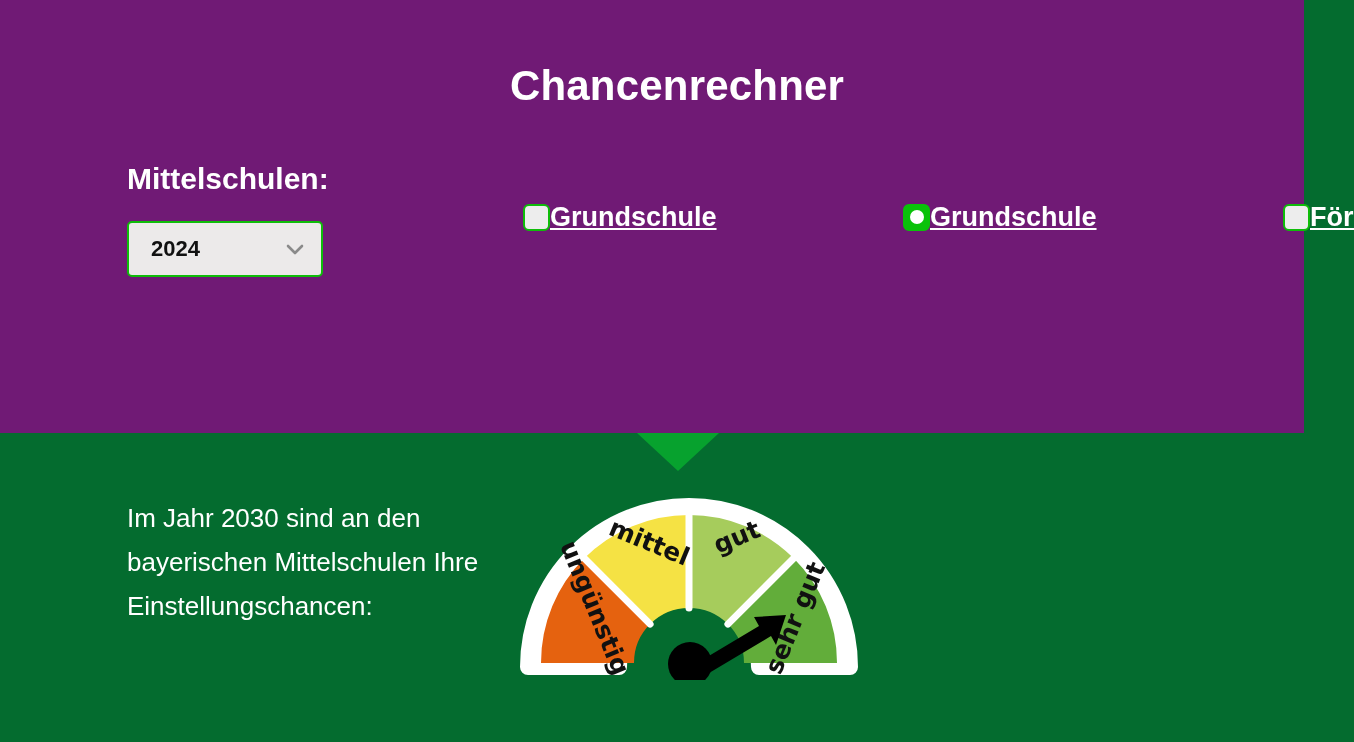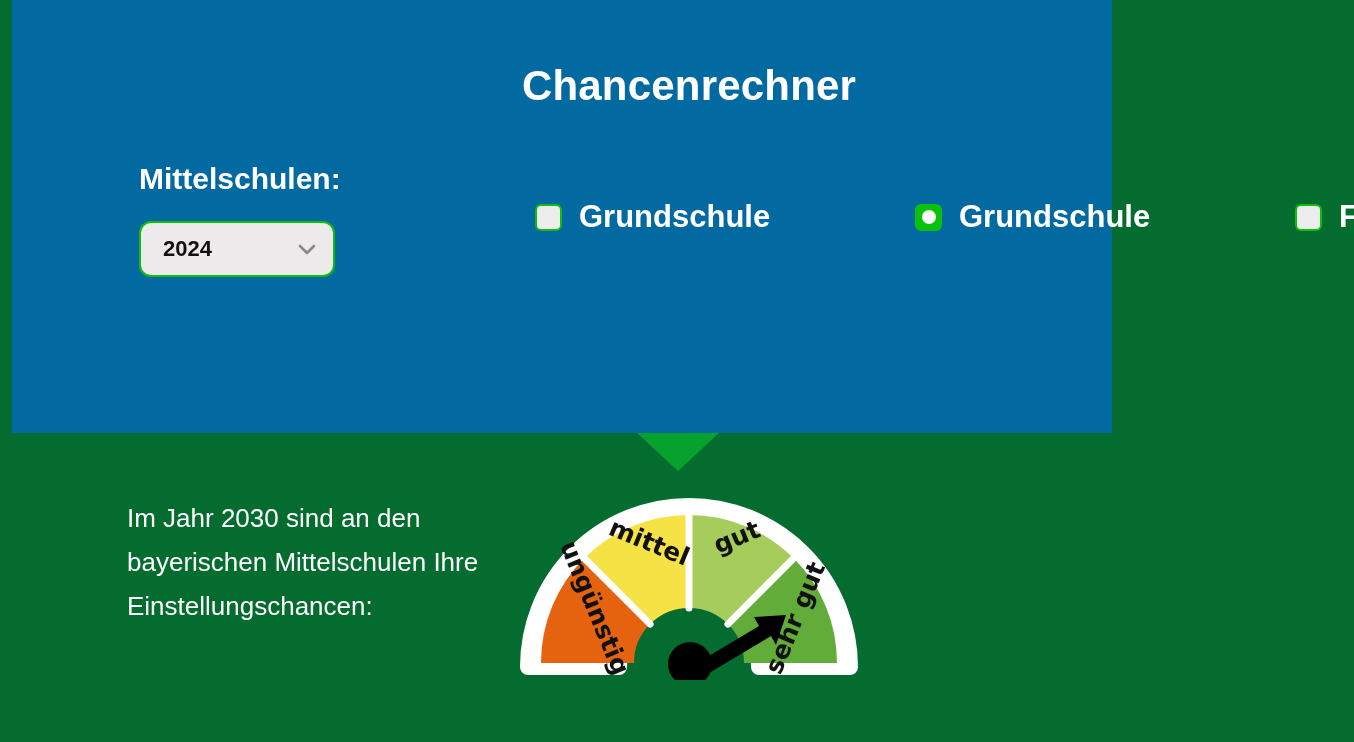--- a/index.html
+++ b/index.html
@@ -12,24 +12,24 @@
 
   body {
     font-family: "Liberation Sans", sans-serif;
     background: #046c2f;
     position: relative;
   }
 
   
   #top-panel {
     position: absolute;
-    left: 12px; top: 0;
-    width: 1100px;
+    left: 0; top: 0;
+    width: 1304px;
     height: 433px;
-    background: #0369a1;
+    background: #701a75;
   }
 
   #page-title {
     position: absolute;
     left: 0; top: 62px;
     width: 1354px;
     text-align: center;
     color: #ffffff;
     font-size: 42px;
     font-weight: bold;
@@ -63,21 +63,21 @@
     margin-top: 25px;
     position: relative;
     width: 196px;
     height: 56px;
   }
   #year-select {
     width: 196px;
     height: 56px;
     background: #eceaea;
     border: 2px solid #0fbd0a;
-    border-radius: 12px;
+    border-radius: 5px;
     display: flex;
     align-items: center;
     padding: 0 14px 0 22px;
     cursor: pointer;
   }
   #year-select-value {
     color: #111111;
     font-size: 22px;
     font-weight: bold;
     flex: 1;
@@ -125,25 +125,25 @@
   }
   .checkbox .dot {
     width: 14px;
     height: 14px;
     border-radius: 50%;
     background: #ffffff;
     display: none;
   }
   .checkbox.checked .dot { display: block; }
   .school-label {
-    margin-left: 17px;
-    color: #ffffff;
-    font-size: 31px;
+    color: #ffffff;
+    font-size: 27px;
     font-weight: bold;
     white-space: nowrap;
+    text-decoration: underline;
   }
 
   
   #result-text {
     position: absolute;
     left: 127px; top: 496px;
     width: 370px;
     color: #ffffff;
     font-size: 26px;
     line-height: 44px;

